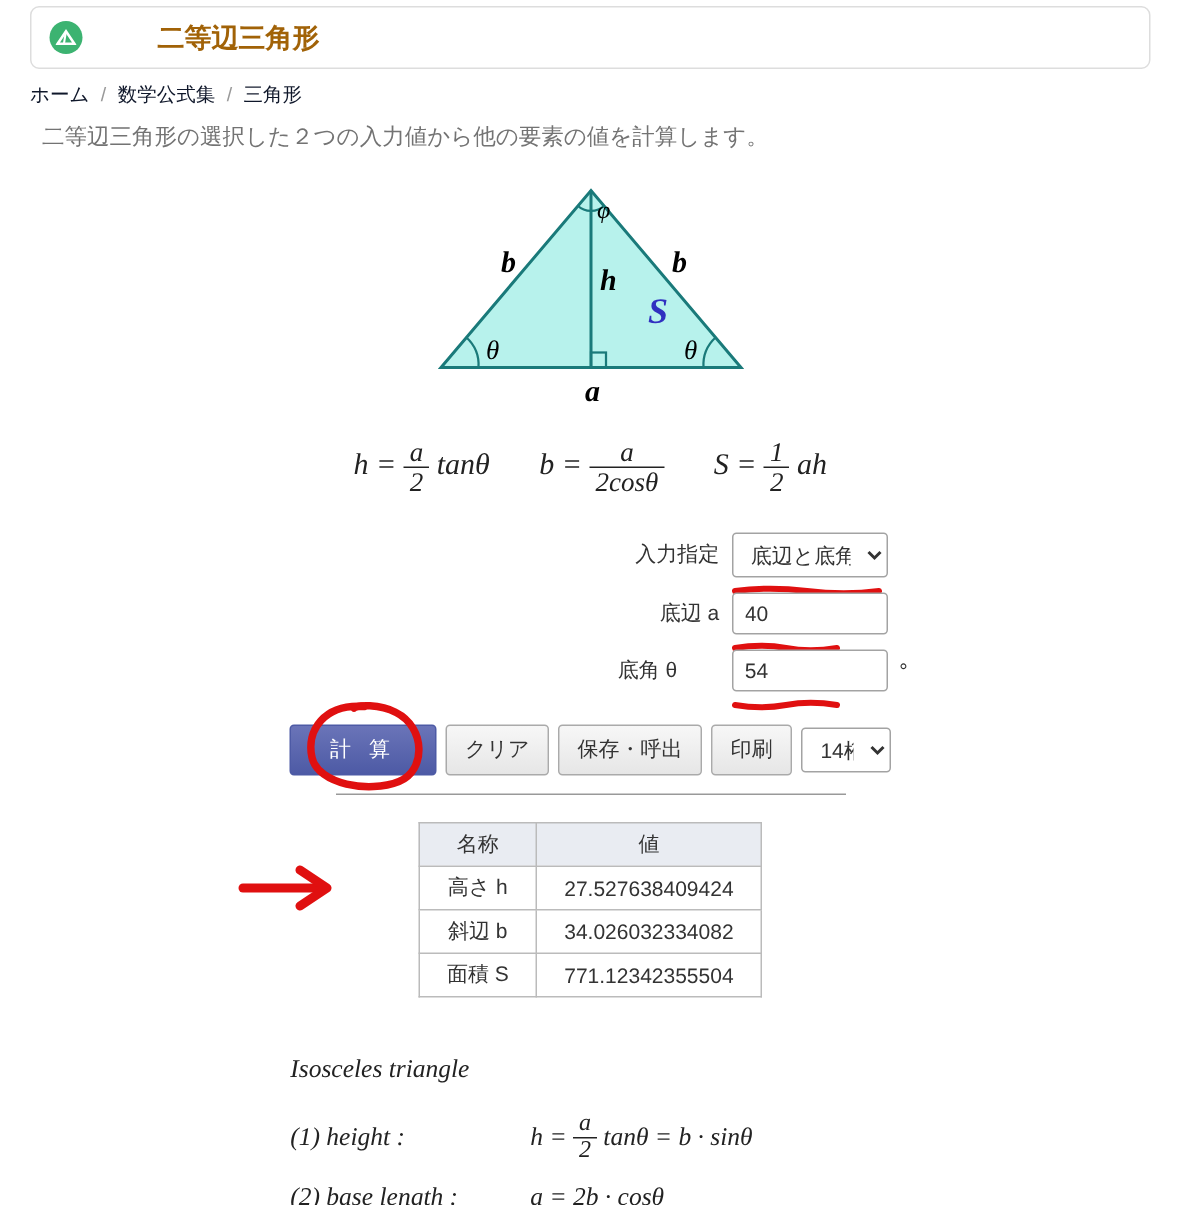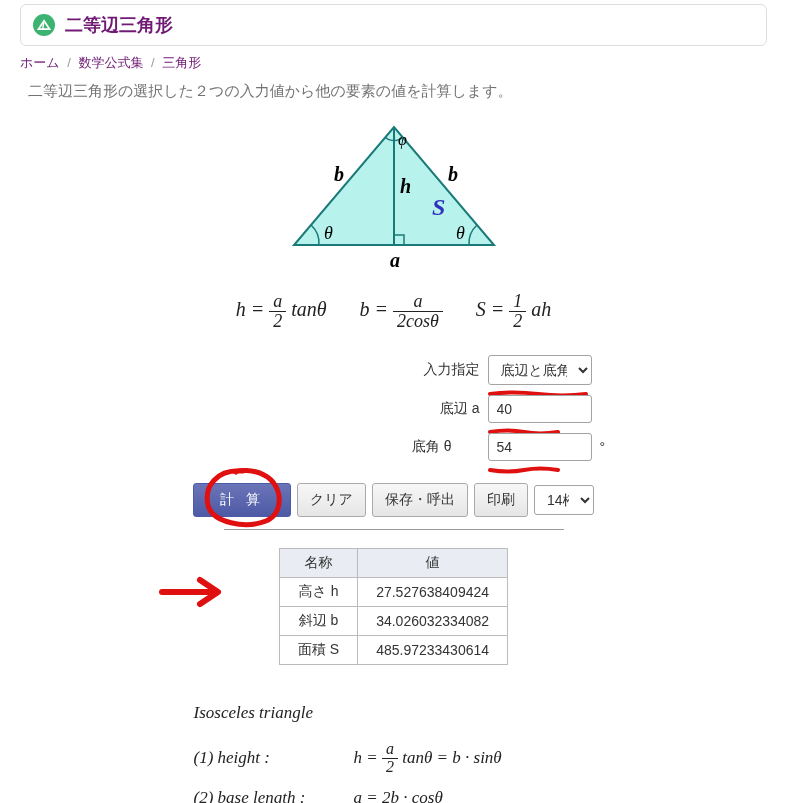--- a/index.html
+++ b/index.html
@@ -23,23 +23,23 @@
   }
   .icon-circle {
     width: 22px; height: 22px;
     background: #3cb371;
     border-radius: 50%;
     display: inline-flex;
     align-items: center;
     justify-content: center;
   }
   .icon-circle svg { width: 14px; height: 14px; }
-  .title { font-size: 18px; font-weight: bold; color: #701a75; }
+  .title { font-size: 18px; font-weight: bold; color: #a16207; margin-left: 40px; }
   .breadcrumb { margin: 4px 20px 10px 20px; font-size: 13px; }
-  .breadcrumb a { color: #701a75; text-decoration: none; }
+  .breadcrumb a { color: #0f172a; text-decoration: none; }
   .breadcrumb span.sep { color: #999; margin: 0 4px; }
   .desc { margin: 8px 20px 14px 28px; font-size: 15px; color: #737373; }
   .figure-wrap { text-align: center; margin: 6px 0 10px 0; }
   .formula-row {
     text-align: center;
     font-family: "Times New Roman", serif;
     font-style: italic;
     font-size: 20px;
     color: #222;
     margin: 14px 0 24px 0;
@@ -257,21 +257,21 @@
       <tr>
         <td>高さ h</td>
         <td>27.527638409424</td>
       </tr>
       <tr>
         <td>斜辺 b</td>
         <td>34.026032334082</td>
       </tr>
       <tr>
         <td>面積 S</td>
-        <td>485.97233430614</td>
+        <td>771.12342355504</td>
       </tr>
     </tbody>
       </table>
   </div>
 </div>
 
 <div class="proof">
   <div class="heading">Isosceles triangle</div>
   <div class="line">
     <span class="lhs">(1) height :</span>

